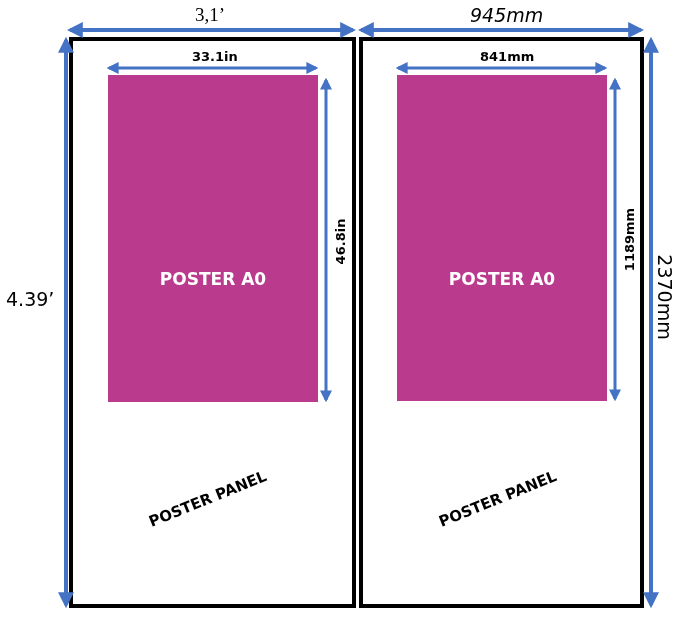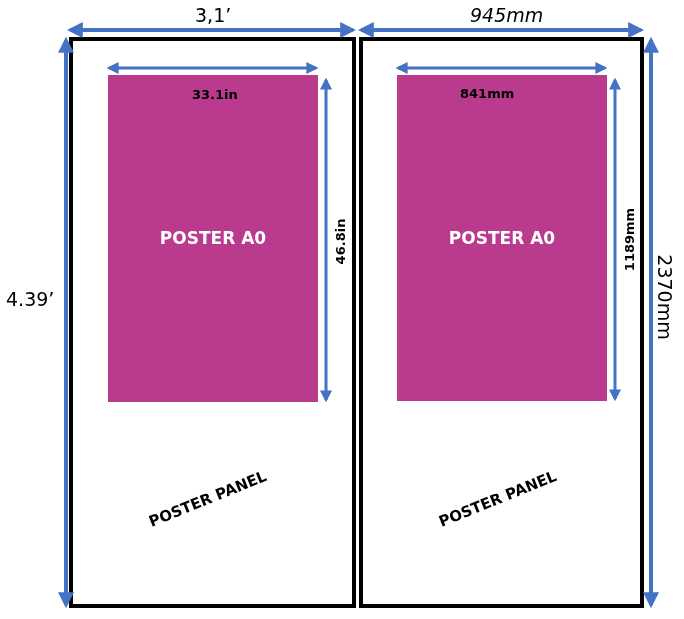--- a/index.html
+++ b/index.html
@@ -3,21 +3,21 @@
   <meta charset="utf-8">
   <style>
     html, body { margin: 0; padding: 0; background: #ffffff; }
     body { width: 684px; height: 619px; position: relative; overflow: hidden;
            font-family: "Liberation Sans", sans-serif; }
     svg { position: absolute; left: 0; top: 0; }
     .lbl { position: absolute; color: #000; white-space: nowrap; }
     .dim-outer { font-size: 19px; font-family: "DejaVu Sans", sans-serif; }
     .dim-inner { font-size: 13px; font-weight: bold; font-family: "DejaVu Sans", sans-serif; }
     .poster-title { position: absolute; color: #ffffff; font-weight: bold; font-size: 17px;
-                    font-family: "DejaVu Sans", sans-serif; text-align: center; }
+                    font-family: "DejaVu Sans", sans-serif; text-align: center; margin-top: 41px; }
     .panel-label { position: absolute; font-weight: bold; font-size: 15px;
                    font-family: "DejaVu Sans", sans-serif; transform: rotate(-22deg);
                    transform-origin: center center; white-space: nowrap; }
     .vert { transform: rotate(90deg); transform-origin: center center; }
   </style>
 </head>
 <body>
 
 <svg width="684" height="619" viewBox="0 0 684 619">
   <defs>
@@ -42,25 +42,25 @@
 
   <line x1="109" y1="68" x2="316" y2="68" stroke="#4472C4" stroke-width="3" marker-start="url(#ah)" marker-end="url(#ah)"></line>
 
   <line x1="398" y1="68" x2="605" y2="68" stroke="#4472C4" stroke-width="3" marker-start="url(#ah)" marker-end="url(#ah)"></line>
 
   <line x1="326" y1="80" x2="326" y2="400" stroke="#4472C4" stroke-width="3" marker-start="url(#ah)" marker-end="url(#ah)"></line>
 
   <line x1="615" y1="80" x2="615" y2="399" stroke="#4472C4" stroke-width="3" marker-start="url(#ah)" marker-end="url(#ah)"></line>
 </svg>
 
-<div class="lbl dim-outer" style="left:195px; top:4px;">3,1’</div>
+<div class="lbl dim-outer" style="left:195px; top:4px;font-family:Liberation Serif, serif;">3,1’</div>
 <div class="lbl dim-outer" style="left:6px; top:288px;">4.39’</div>
-<div class="lbl dim-inner" style="left:192px; top:49px;margin-top:38px;">33.1in</div>
+<div class="lbl dim-inner" style="left:192px; top:49px;">33.1in</div>
 <div class="lbl dim-inner vert" style="left:318px; top:234px; transform: rotate(-90deg);">46.8in</div>
 <div class="poster-title" style="left:108px; top:228px; width:210px;">POSTER A0</div>
 <div class="panel-label" style="left:145px; top:490px;">POSTER PANEL</div>
 
 <div class="lbl dim-outer" style="left:470px; top:4px;font-style:italic;">945mm</div>
 <div class="lbl dim-outer" style="left:622px; top:286px; transform: rotate(90deg);">2370mm</div>
-<div class="lbl dim-inner" style="left:460px; top:49px;margin-top:37px;">841mm</div>
+<div class="lbl dim-inner" style="left:480px; top:49px;">841mm</div>
 <div class="lbl dim-inner" style="left:598px; top:232px; transform: rotate(-90deg);">1189mm</div>
 <div class="poster-title" style="left:397px; top:228px; width:210px;">POSTER A0</div>
 <div class="panel-label" style="left:435px; top:490px;">POSTER PANEL</div>
 
 </body></html>

